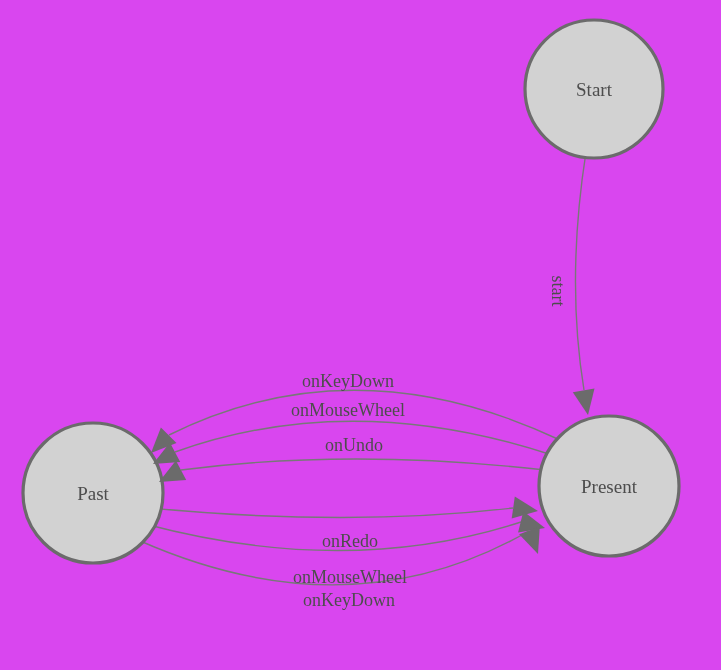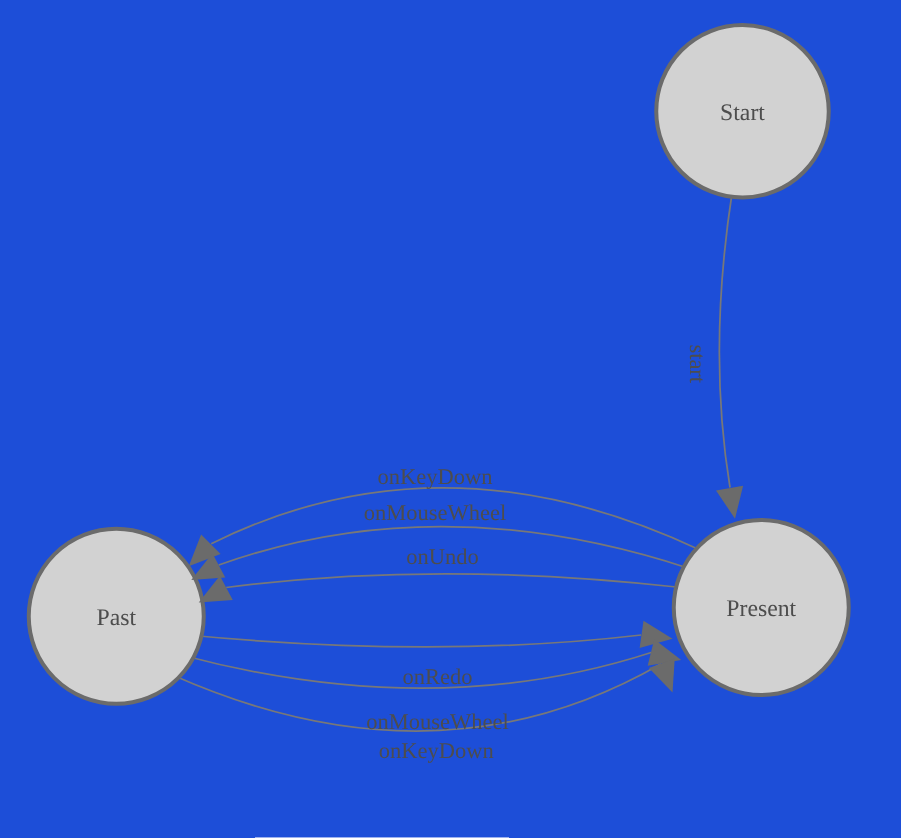--- a/index.html
+++ b/index.html
@@ -7,21 +7,21 @@
     padding: 0;
     background: #ffffff;
     width: 721px;
     height: 670px;
     overflow: hidden;
   }
   .stage {
     position: relative;
     width: 721px;
     height: 670px;
-    background: #1d4ed8;
+    background: #d946ef;
   }
   svg { display: block; }
   .node-circle {
     fill: #d2d2d2;
     stroke: #6b6b6b;
     stroke-width: 3.2px;
   }
   .edge-path {
     fill: none;
     stroke: #787878;

